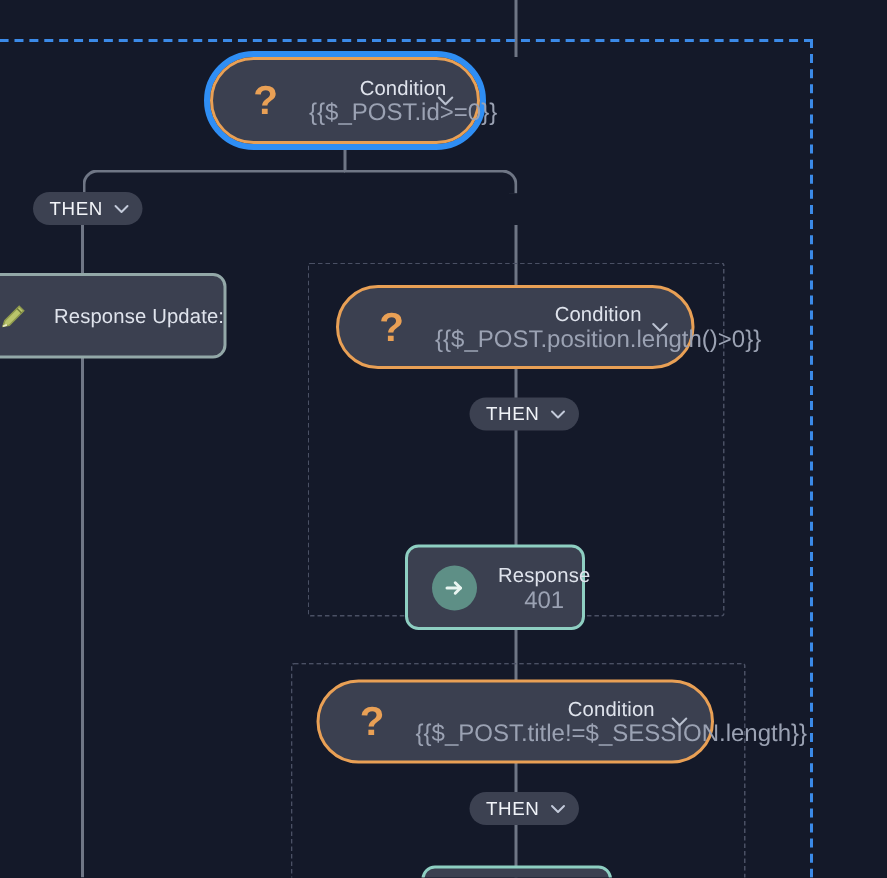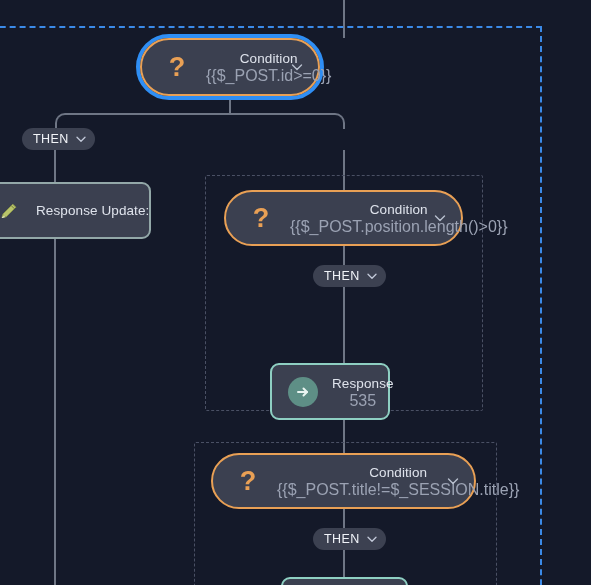--- a/index.html
+++ b/index.html
@@ -210,31 +210,31 @@
     <span class="node-icon" style="margin-left:14px; margin-right:12px;">
       <span class="resp-circle">
         <svg width="18" height="18" viewBox="0 0 18 18" fill="none">
           <path d="M4 9 H13" stroke="#e9f5f1" stroke-width="2" stroke-linecap="round"></path>
           <path d="M9.5 5.5 L13 9 L9.5 12.5" stroke="#e9f5f1" stroke-width="2" stroke-linecap="round" stroke-linejoin="round"></path>
         </svg>
       </span>
     </span>
     <span class="node-text">
       <span class="node-title">Response</span>
-      <span class="node-sub">535</span>
+      <span class="node-sub">401</span>
     </span>
   </div>
 
   <div class="node node-condition" style="left:211px; top:453px; width:265px; height:56px;">
     <span class="node-icon">
       <span class="qmark">?</span>
     </span>
     <span class="node-text">
       <span class="node-title">Condition</span>
-      <span class="node-sub">{{$_POST.title!=$_SESSION.title}}</span>
+      <span class="node-sub">{{$_POST.title!=$_SESSION.length}}</span>
     </span>
     <svg class="chevron" viewBox="0 0 14 14" fill="none">
       <path d="M2.5 5 L7 9.5 L11.5 5" stroke="#b9c0cf" stroke-width="1.4" stroke-linecap="round" stroke-linejoin="round"></path>
     </svg>
   </div>
 
   <div class="badge" style="left:313px; top:528px;">
     <span>THEN</span>
     <svg class="bchev" viewBox="0 0 12 12" fill="none">
       <path d="M2 4.3 L6 8.3 L10 4.3" stroke="#c3cada" stroke-width="1.3" stroke-linecap="round" stroke-linejoin="round"></path>

